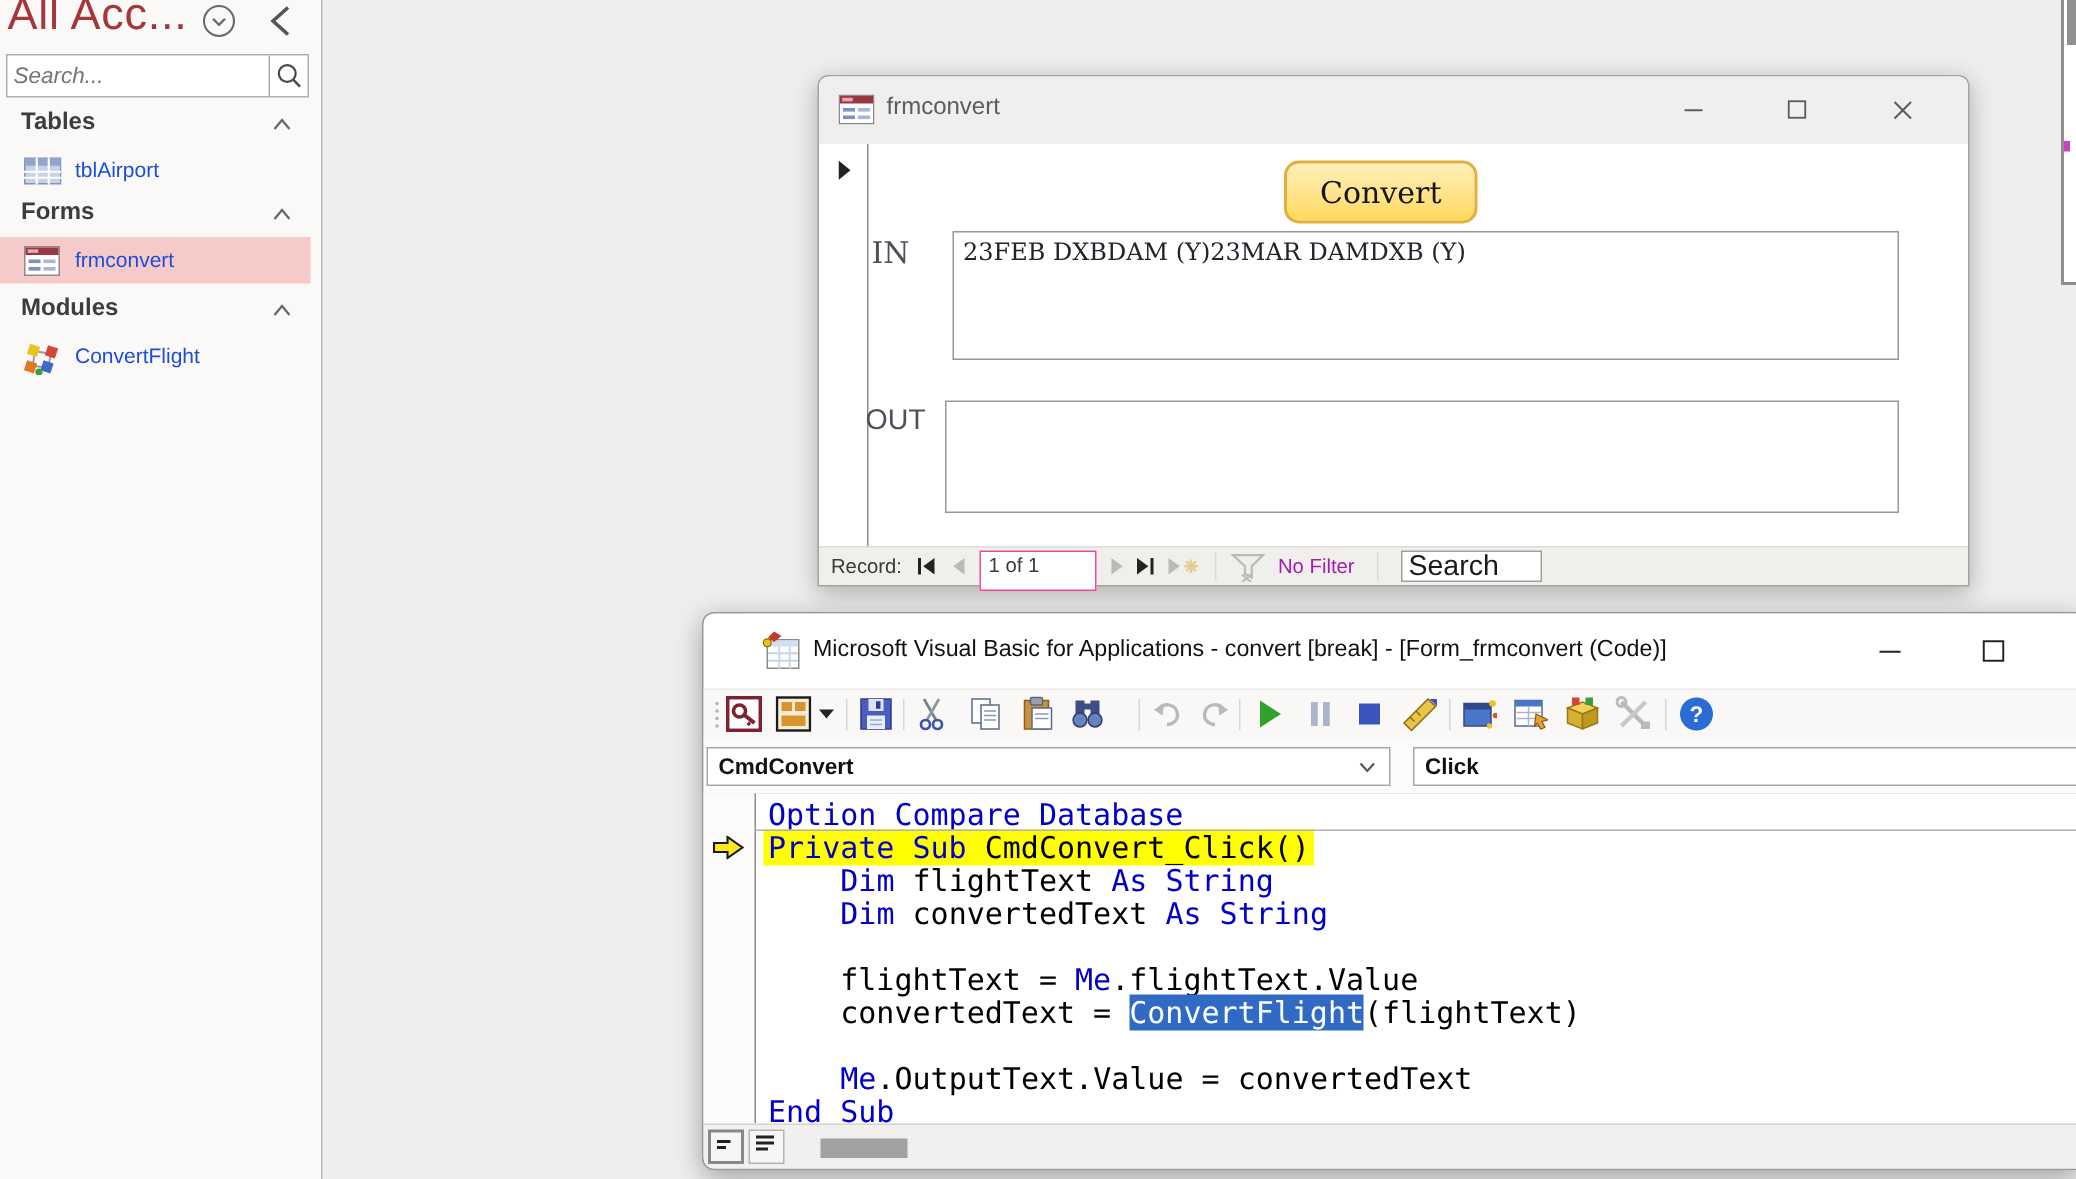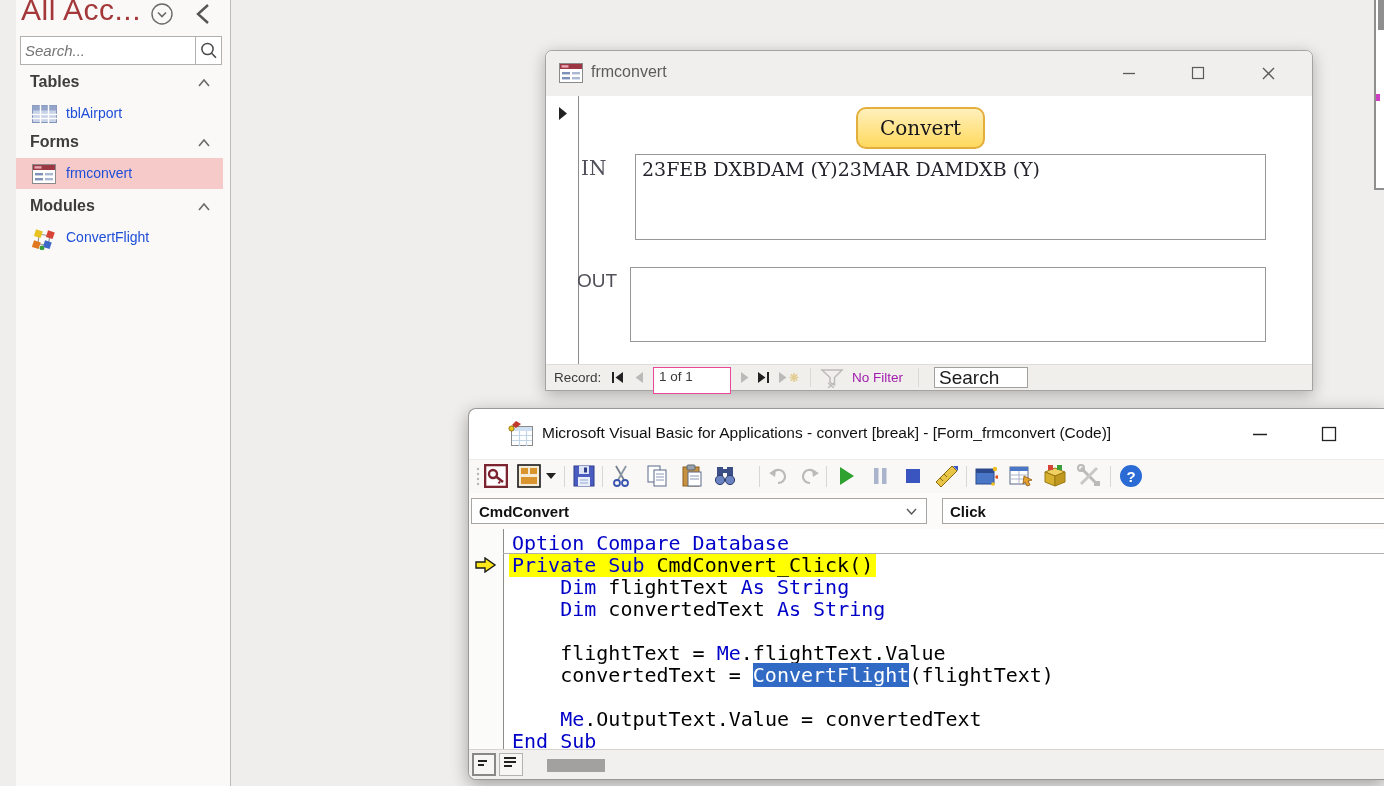--- a/index.html
+++ b/index.html
@@ -1,21 +1,21 @@
 <!DOCTYPE html>
 <html><head>
 <meta charset="utf-8">
 <style>
   html,body{margin:0;padding:0;background:#d8d6d4;}
   #canvas{position:relative;width:1384px;height:786px;background:#efeeec;overflow:hidden;
           font-family:"Liberation Sans",sans-serif;}
   .abs{position:absolute;}
 
   
-  #nav-pane{left:16px;top:0;width:214px;height:786px;background:#faf9f7;border-right:1px solid #bdbbb9;}
+  #nav-pane{left:0;top:0;width:214px;height:786px;background:#faf9f7;border-right:1px solid #bdbbb9;}
   #nav-title{left:5px;top:-7px;font-size:30px;color:#A4373A;letter-spacing:0.5px;}
   #nav-search{left:4px;top:36px;width:200px;height:27px;background:#fff;border:1px solid #b2b0ae;display:flex;align-items:center;}
   #nav-search input{border:none;outline:none;width:166px;height:23px;font-style:italic;font-size:15px;color:#4f4f4f;
       font-family:"Liberation Sans",sans-serif;padding:0 4px;background:transparent;}
   #nav-search .mag-box{width:30px;height:27px;border-left:1px solid #b2b0ae;display:flex;align-items:center;justify-content:center;}
   .nav-section{left:0;width:213px;height:24px;}
   .nav-section .sec-label{position:absolute;left:14px;top:1px;font-size:16px;font-weight:bold;color:#3d3d3d;}
   .nav-section svg{position:absolute;right:18px;top:6px;}
   .nav-item{left:0;width:207px;height:29px;}
   .nav-item.selected{background:#F7CACA;}
@@ -32,21 +32,21 @@
       border-radius:7px 7px 0 0;box-shadow:0 4px 16px rgba(0,0,0,.28);}
   #form-titlebar{left:0;top:0;width:100%;height:45px;background:#f0efed;border-radius:7px 7px 0 0;}
   #form-title{left:45px;top:12px;font-size:16px;color:#5c5c5c;}
   .win-btn{width:32px;height:30px;top:7px;display:flex;align-items:center;justify-content:center;}
   #form-record-strip{left:0;top:45px;width:32px;height:268px;border-right:1px solid #8c8c8c;background:#fff;}
   #convert-button{left:310px;top:56px;width:125px;height:38px;border:2px solid #E3AE3C;border-radius:10px;
       background:linear-gradient(#FFF0BC,#FFD95E);display:flex;align-items:center;justify-content:center;
       font-family:"DejaVu Serif",serif;font-size:20px;color:#15151a;}
   #in-label{left:35px;top:105px;font-family:"DejaVu Serif",serif;font-size:20px;color:#50505a;}
   #in-box{left:89px;top:103px;width:617px;height:78px;border:1px solid #979795;background:#fff;
-      font-family:"DejaVu Serif",serif;font-size:19px;color:#23232b;padding:3px 6px;overflow:hidden;}
+      font-family:"DejaVu Serif",serif;font-size:16px;color:#23232b;padding:3px 6px;overflow:hidden;}
   #out-label{left:31px;top:219px;font-size:19px;color:#50505a;}
   #out-box{left:84px;top:216px;width:622px;height:67px;border:1px solid #979795;background:#fff;
       font-family:"DejaVu Serif",serif;font-size:19px;color:#23232b;padding:3px 6px;}
   #record-bar{left:0;top:313px;width:100%;height:25px;background:#f0efec;border-top:1px solid #dddcda;font-size:13.5px;color:#3a3a3a;}
   #record-bar .rb{position:absolute;top:5px;}
   #record-pos{left:107px;top:2px;width:78px;height:27px;background:#fff;border:1px solid #ec4899;padding:1px 12px 0 5px;box-sizing:border-box;}
   #record-search{left:388px;top:2px;width:84px;height:19px;background:#fff;border:1px solid #a0a09e;
       font-size:19px;color:#1a1a1a;padding:0 4px;font-family:"Liberation Sans",sans-serif;outline:none;}
   .rb-sep{position:absolute;top:3px;width:1px;height:19px;background:#dbdad8;}
   #no-filter-label{left:306px;color:#a21caf;}

